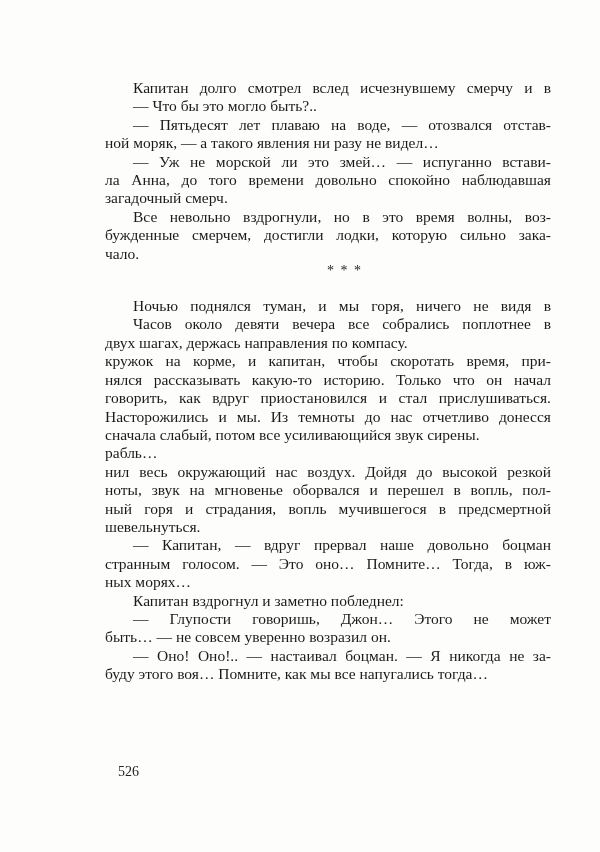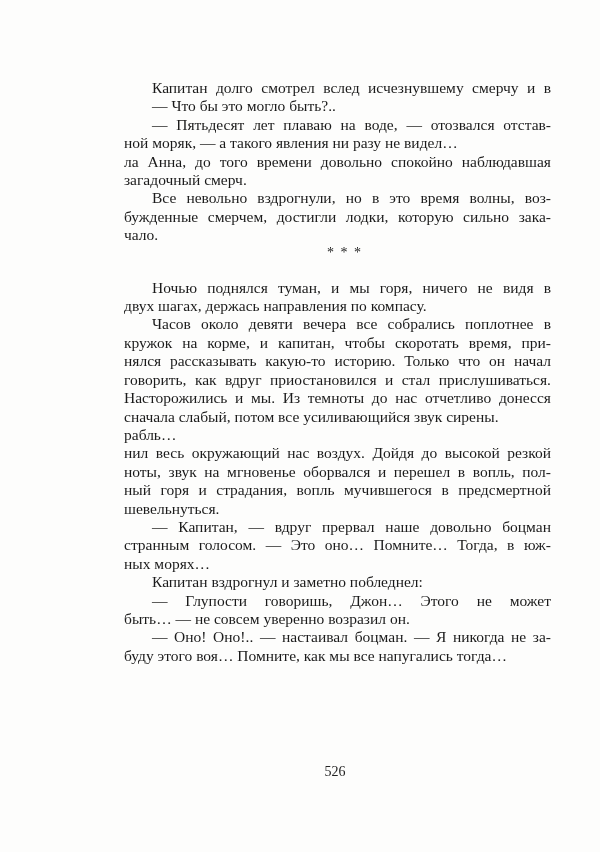--- a/index.html
+++ b/index.html
@@ -9,58 +9,58 @@
     background: #fdfdfc;
     font-family: "Liberation Serif", "DejaVu Serif", serif;
   }
   .text-block {
     position: absolute;
     left: 105px; top: 79px; width: 446px;
     color: #1b1b1b;
     font-size: 15.5px;
     line-height: 18.4px;
   }
-  .line { text-align: left; margin-left: 19px; }
+  .line { text-align: left; }
   .line.just { text-align: justify; text-align-last: justify; }
   .line.indent { text-indent: 28px; }
   .separator {
     height: 34px;
     text-align: center;
     line-height: 15px;
     font-size: 14px;
     word-spacing: 3px;
     transform: translateX(16px);
   }
   .folio {
     position: absolute;
-    left: 99px; top: 764px; width: 446px;
-    text-align: center;
+    left: 105px; top: 764px; width: 446px;
     transform: translateX(13px);
     font-size: 14px;
     color: #222;
     font-family: Liberation Serif, serif;
   }
 </style>
 </head>
 <body style="background: rgb(253, 253, 252);">
 
 <div class="text-block" style="color: rgb(27, 27, 27);">
     <div class="line just indent">Капитан долго смотрел вслед исчезнувшему смерчу и в</div>
     <div class="line indent">— Что бы это могло быть?..</div>
     <div class="line just indent">— Пятьдесят лет плаваю на воде, — отозвался отстав-</div>
     <div class="line">ной моряк, — а такого явления ни разу не видел…</div>
+    <div class="line just indent">— Уж не морской ли это змей… — испуганно встави-</div>
     <div class="line just">ла Анна, до того времени довольно спокойно наблюдавшая</div>
     <div class="line">загадочный смерч.</div>
     <div class="line just indent">Все невольно вздрогнули, но в это время волны, воз-</div>
     <div class="line just">бужденные смерчем, достигли лодки, которую сильно зака-</div>
     <div class="line">чало.</div>
     <div class="separator">* * *</div>
     <div class="line just indent">Ночью поднялся туман, и мы горя, ничего не видя в</div>
+    <div class="line just indent">Часов около девяти вечера все собрались поплотнее в</div>
     <div class="line">двух шагах, держась направления по компасу.</div>
-    <div class="line just indent">Часов около девяти вечера все собрались поплотнее в</div>
     <div class="line just">кружок на корме, и капитан, чтобы скоротать время, при-</div>
     <div class="line just">нялся рассказывать какую-то историю. Только что он начал</div>
     <div class="line just">говорить, как вдруг приостановился и стал прислушиваться.</div>
     <div class="line just">Насторожились и мы. Из темноты до нас отчетливо донесся</div>
     <div class="line">сначала слабый, потом все усиливающийся звук сирены.</div>
     <div class="line">рабль…</div>
     <div class="line just">нил весь окружающий нас воздух. Дойдя до высокой резкой</div>
     <div class="line just">ноты, звук на мгновенье оборвался и перешел в вопль, пол-</div>
     <div class="line just">ный горя и страдания, вопль мучившегося в предсмертной</div>
     <div class="line">шевельнуться.</div>

